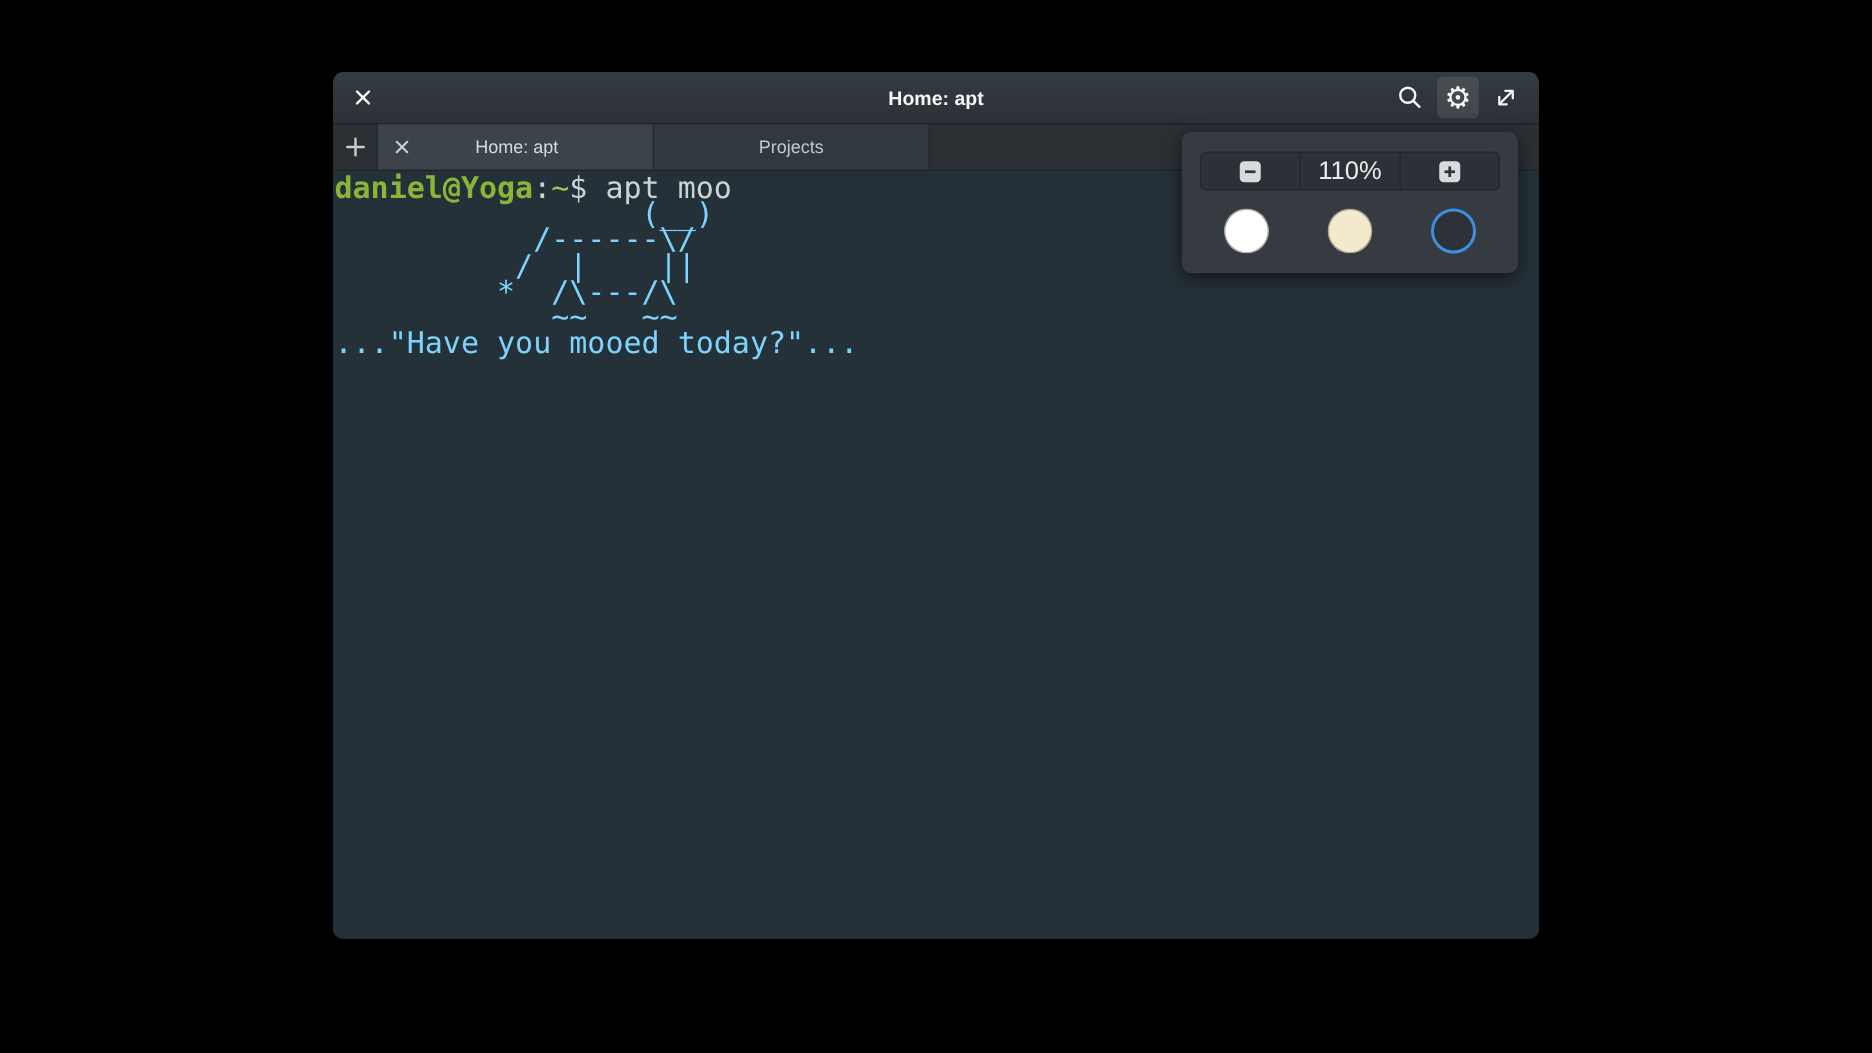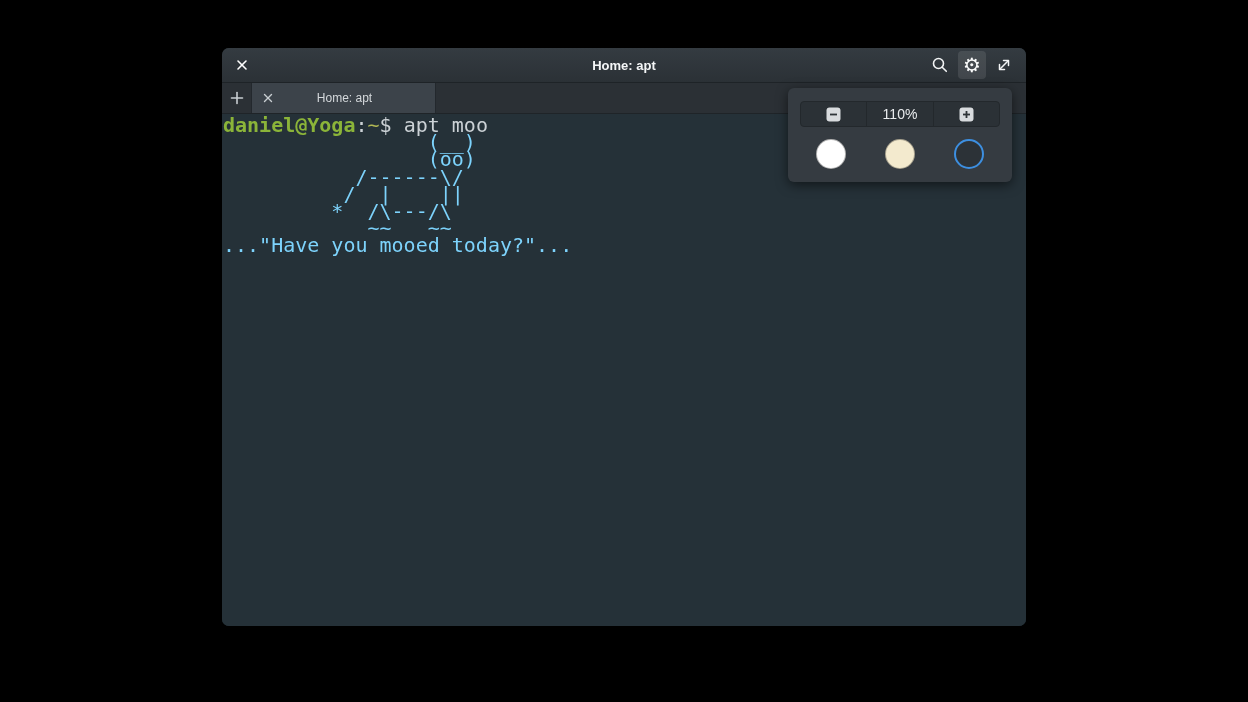--- a/index.html
+++ b/index.html
@@ -44,21 +44,21 @@
   .seg-cursor{display:inline-block;width:9px;height:15px;border:1px solid #c3cad0;
               margin-left:1px;vertical-align:-2px;}
   
   .popup{position:absolute;left:788px;top:88px;width:224px;height:94px;background:#353b41;
          border-radius:6px;box-shadow:0 3px 12px rgba(0,0,0,.55);z-index:10;}
   .zoomrow{margin:13px auto 0;width:200px;height:26px;display:flex;background:#2b3136;
            border:1px solid #23282c;border-radius:4px;box-sizing:border-box;overflow:hidden;}
   .zseg{flex:1;display:flex;align-items:center;justify-content:center;background:none;
         border:none;padding:0;}
   .zseg + .zseg{border-left:1px solid #23282c;}
-  .zlabel{color:#e9ebed;font-size:14px;text-align:right;}
+  .zlabel{color:#e9ebed;font-size:17px;text-align:right;}
   .themerow{margin-top:12px;display:flex;justify-content:center;gap:39px;}
   .theme{width:30px;height:30px;border-radius:50%;border:1px solid rgba(0,0,0,.3);
          padding:0;box-sizing:border-box;}
   .theme.selected{border-width:2px;}
 </style>
 </head>
 <body>
 
 <div class="stage">
 
@@ -101,27 +101,29 @@
       </button>
       <div class="tab active">
         <button class="tabclose">
           <svg width="12" height="12" viewBox="0 0 12 12" stroke="#c9ced2" stroke-width="1.4" stroke-linecap="round">
             <line x1="2.5" y1="2.5" x2="9.5" y2="9.5"></line>
               <line x1="9.5" y1="2.5" x2="2.5" y2="9.5"></line>
           </svg>
         </button>
         <span class="tablabel">Home: apt</span>
       </div>
+      <div class="tab inactive">
+        <span class="tablabel">Projects</span>
+      </div>
     </div>
 
     <div class="terminal">
       <div>
           <div class="term-line"><span class="seg-user">daniel@Yoga</span><span class="seg-fg">:</span><span class="seg-path">~</span><span class="seg-fg">$ </span><span class="seg-cmd">apt moo</span></div>
           <div class="term-line"><span class="seg-out">                 (__)</span></div>
-          <div class="term-line"><span class="seg-out">                 (oo)</span></div>
           <div class="term-line"><span class="seg-out">           /------\/</span></div>
           <div class="term-line"><span class="seg-out">          /  |    ||</span></div>
           <div class="term-line"><span class="seg-out">         *  /\---/\</span></div>
           <div class="term-line"><span class="seg-out">            ~~   ~~</span></div>
           <div class="term-line"><span class="seg-out">..."Have you mooed today?"...</span></div>
         </div>
     </div>
 
   </div>
 

